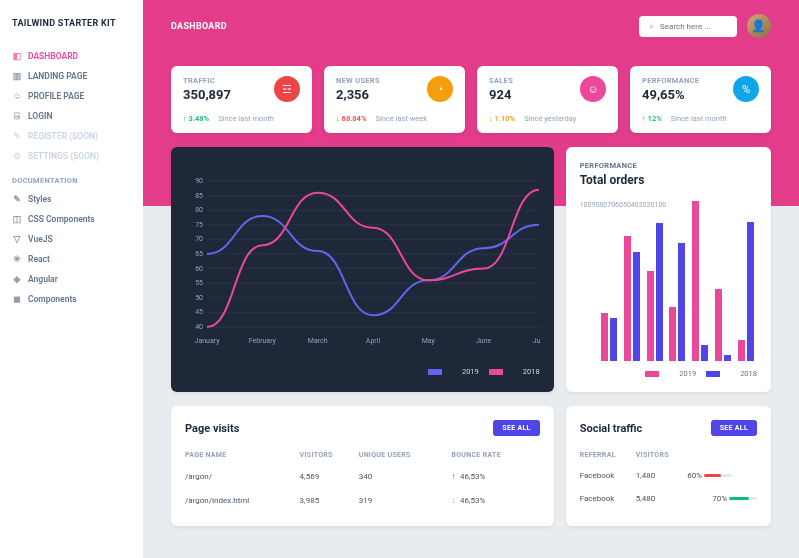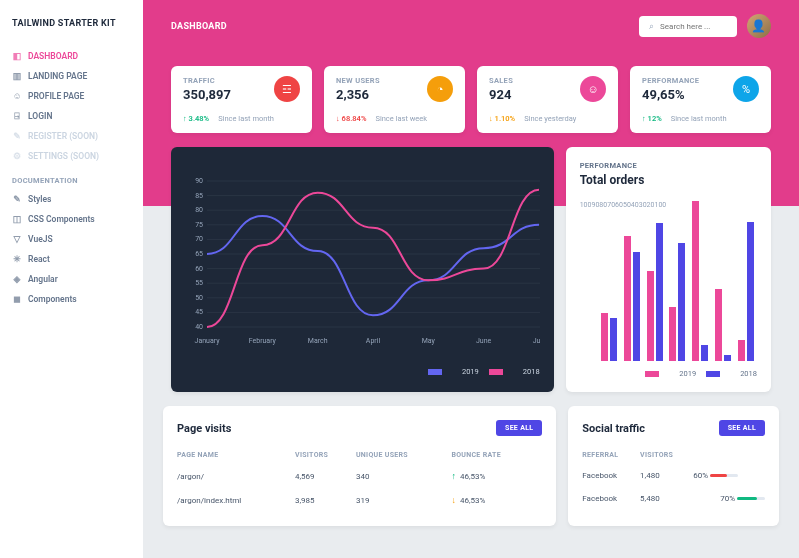--- a/index.html
+++ b/index.html
@@ -30,21 +30,21 @@
 .pct.up{color:#10b981}.pct.down{color:#ef4444}.pct.warn{color:#f59e0b}
 .since{color:#94a3b8}
 .charts{position:relative;display:flex;gap:12px;padding:14px 28px 0}
 .card{background:#fff;border-radius:6px;padding:14px;box-shadow:0 2px 4px rgba(0,0,0,.06)}
 .card.dark{background:#1e2838;color:#fff}
 .overview-label{font-size:7.5px;font-weight:700;color:#64748b;letter-spacing:.3px}
 .card.dark .overview-label{color:#94a3b8}
 .card-title{font-size:12px;font-weight:700;margin-top:3px}
 .card.dark .card-title{color:#fff}
 .chart-area{position:relative;margin-top:14px}
-.tables{position:relative;display:flex;gap:12px;padding:14px 20px 0}
+.tables{position:relative;display:flex;gap:12px;padding:14px 28px 0}
 .table-card{background:#fff;border-radius:6px;padding:14px;box-shadow:0 2px 4px rgba(0,0,0,.06)}
 .table-head{display:flex;justify-content:space-between;align-items:center;margin-bottom:10px}
 .table-title{font-size:11px;font-weight:700;color:#1e293b}
 .see-all{background:#4f46e5;color:#fff;font-size:7px;font-weight:700;padding:4px 9px;border-radius:3px;cursor:pointer;letter-spacing:.3px}
 .th{font-size:7px;font-weight:700;color:#94a3b8;letter-spacing:.3px;padding:5px 0}
 .td{font-size:8px;color:#475569;font-weight:400;padding:7px 0}
 table{width:100%;border-collapse:collapse}
 .arrow-up{color:#10b981;font-size:9px}
 .arrow-down{color:#f59e0b;font-size:9px}
 .legend{display:flex;justify-content:flex-end;gap:10px;margin-top:8px;font-size:7.5px}

